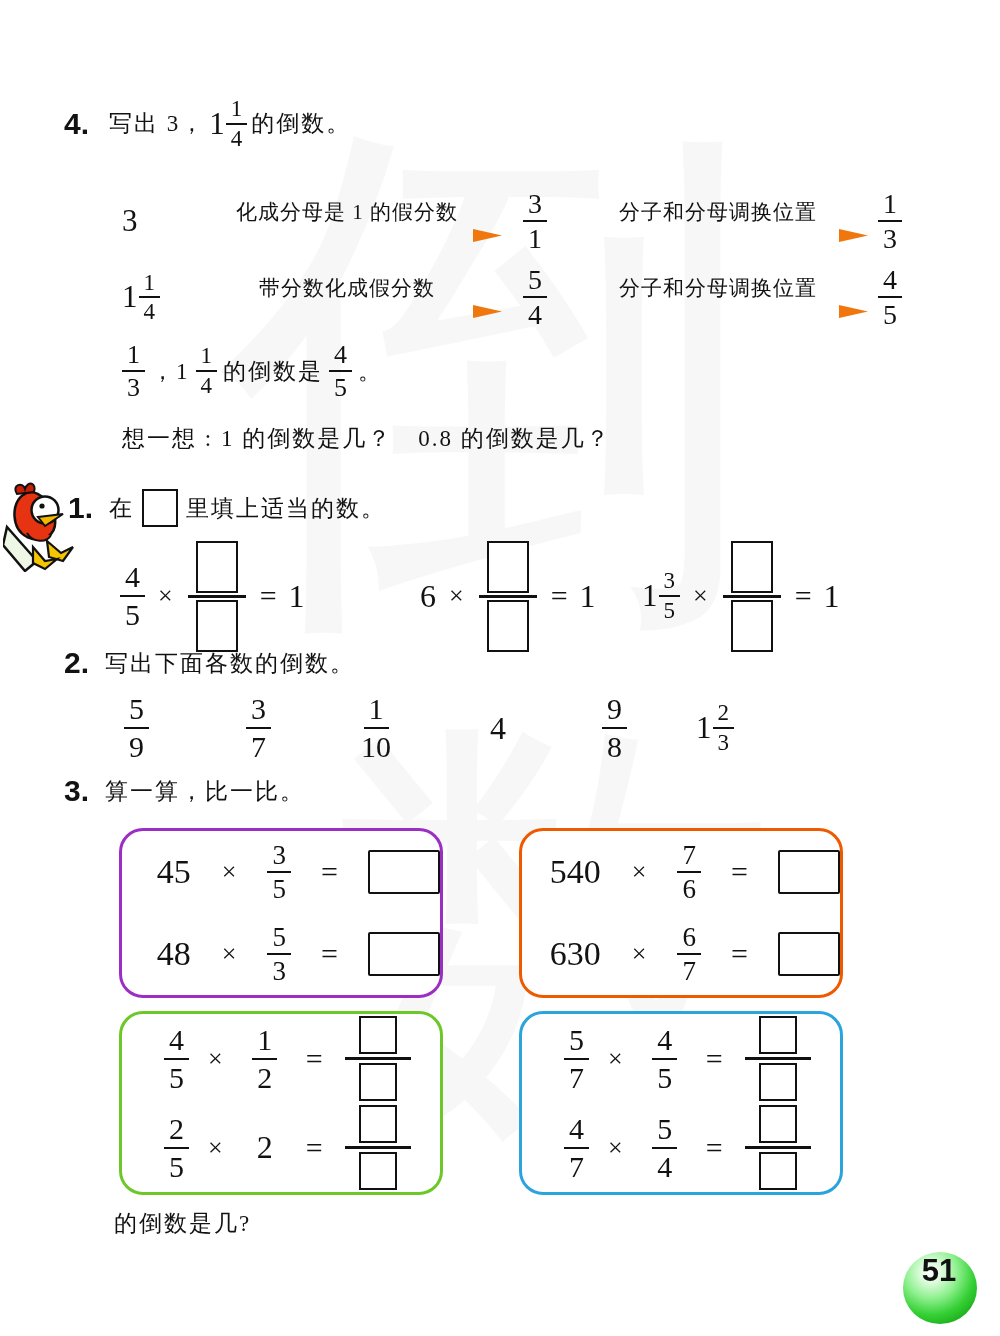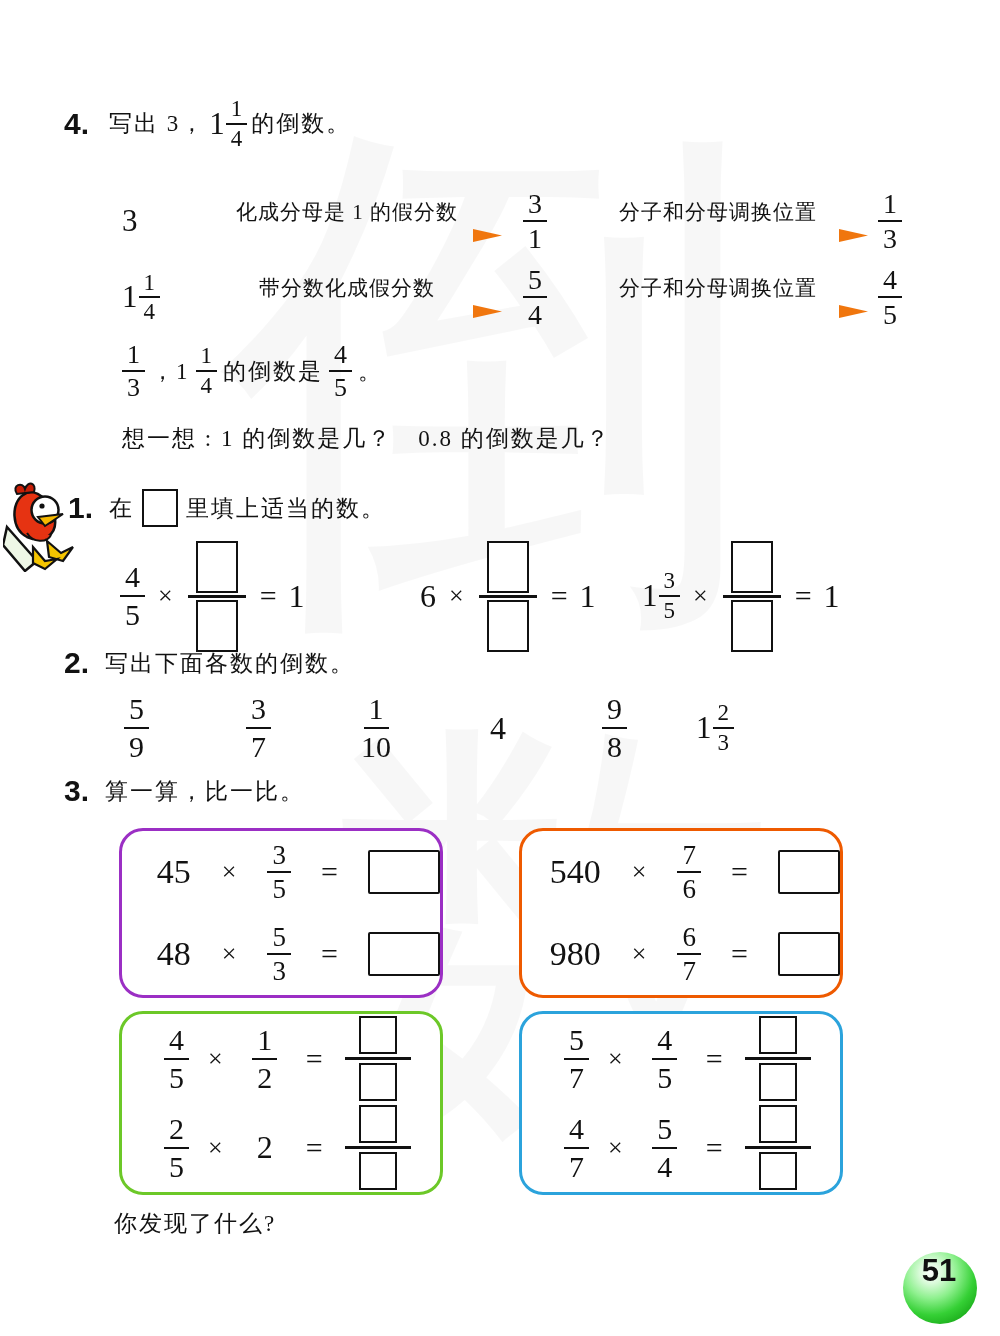--- a/index.html
+++ b/index.html
@@ -303,21 +303,21 @@
     <span class="bnum" style="width:80px;">540</span>
     <span class="times">×</span>
     <span class="frac f27">
         <span class="fn">7</span>
         <span class="fd">6</span>
       </span>
     <span class="equals">=</span>
     <span class="ansrect" style="width:88px;"></span>
   </div>
   <div class="brow" style="padding-left:26px;">
-    <span class="bnum" style="width:80px;">980</span>
+    <span class="bnum" style="width:80px;">630</span>
     <span class="times">×</span>
     <span class="frac f27">
         <span class="fn">6</span>
         <span class="fd">7</span>
       </span>
     <span class="equals">=</span>
     <span class="ansrect" style="width:88px;"></span>
   </div>
 </div>
 
@@ -386,18 +386,18 @@
     <span class="equals">=</span>
     <span class="ansfrac">
         <span class="sq2"></span>
         <span class="bar2"></span>
         <span class="sq2"></span>
       </span>
   </div>
 </div>
 
 <div class="row" style="top:1208px;left:114px;">
-  <span class="zh">你发现了什么?</span>
+  <span class="zh">的倒数是几?</span>
 </div>
 
 <div class="ball">
   <span class="ballnum">51</span>
 </div>
 
 </body></html>

